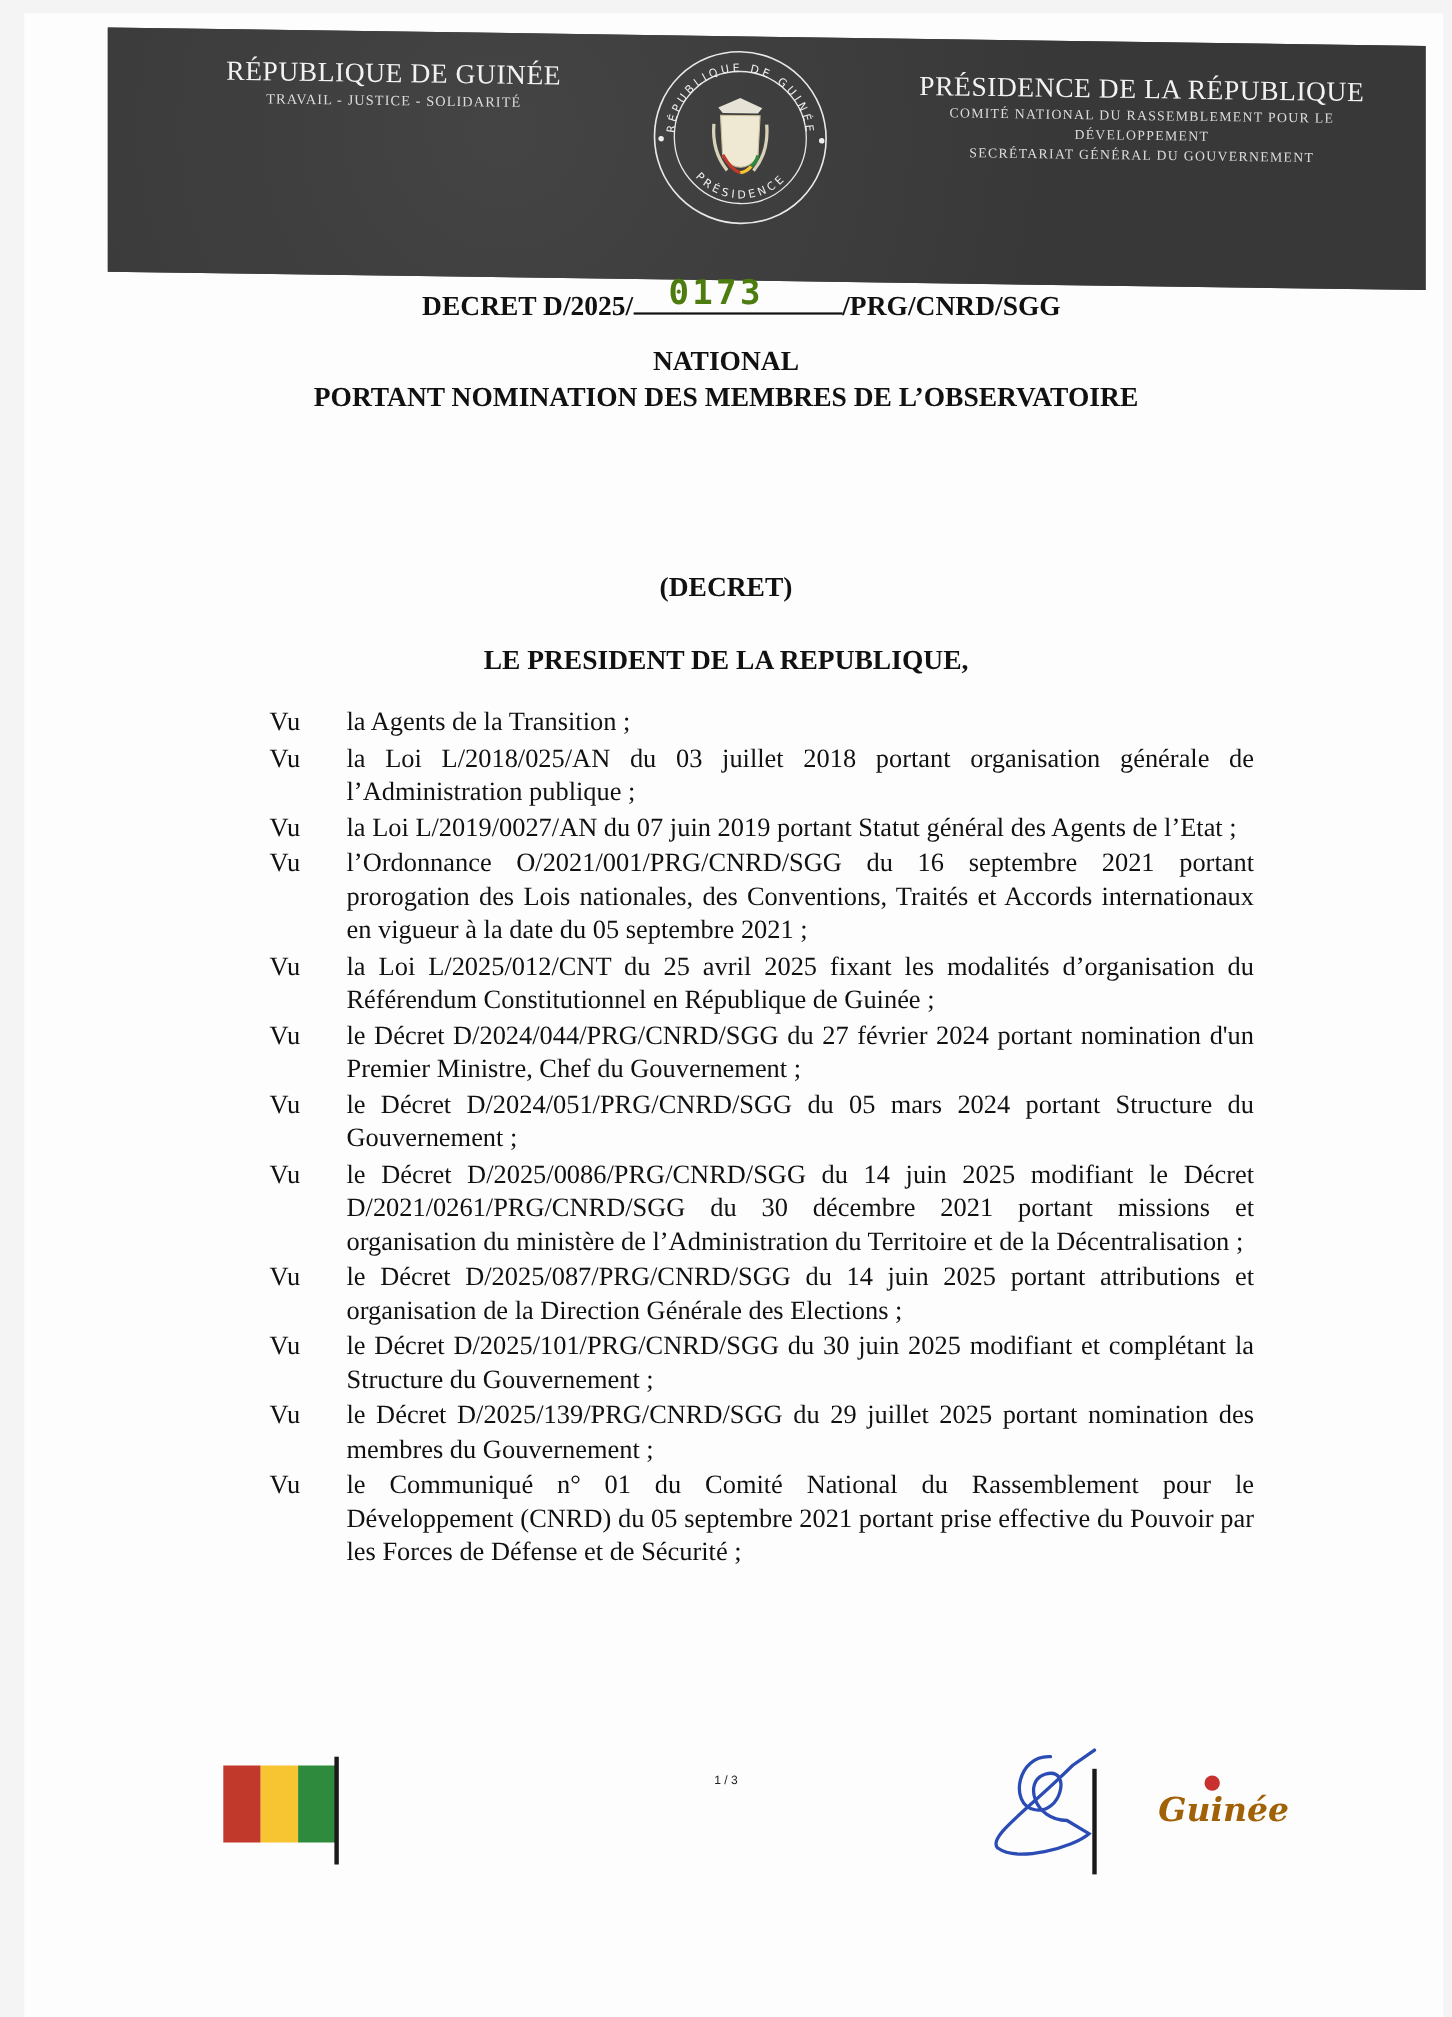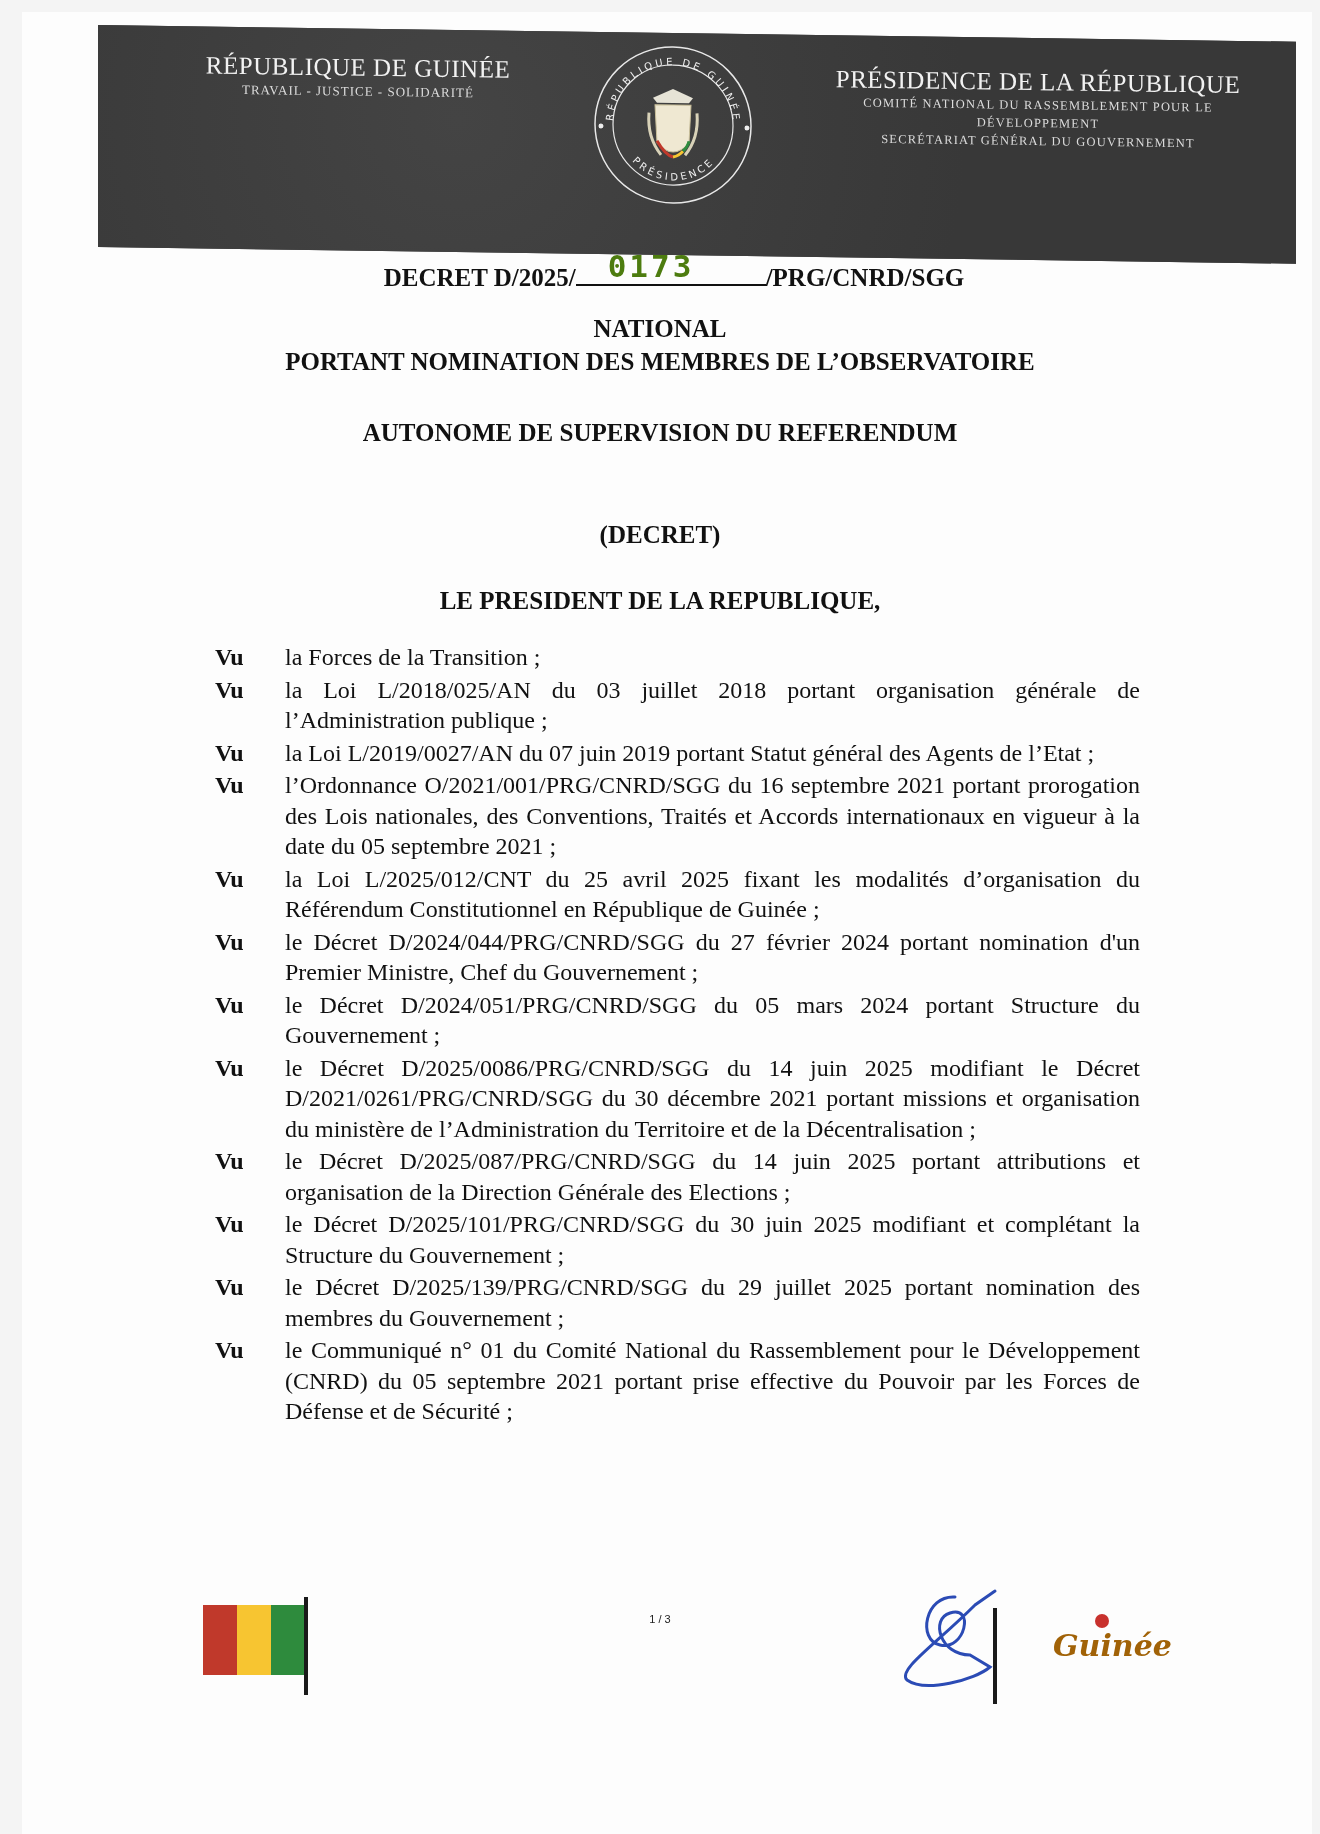--- a/index.html
+++ b/index.html
@@ -46,21 +46,21 @@
   .decree-line .num {
     position: absolute; left: 32px; top: -10px; color: #4d7c0f; font-family: "DejaVu Sans Mono", monospace;
     font-size: 31px; font-weight: bold; letter-spacing: 3px;
   }
   .title-block { position: absolute; left: 0; right: 0; text-align: center; font-weight: bold; font-size: 25px; line-height: 33px; }
   .vu-list {
     position: absolute; left: 215px; top: 642px; width: 925px;
     font-size: 24px; line-height: 30.5px;
   }
   .vu-item { display: flex; margin-bottom: 2px; }
-  .vu-item .vu { width 70px; flex: 0 0 70px; font-weight: bold; }
+  .vu-item .vu { width 70px; flex: 0 0 70px; font-weight: normal; margin-left: 30px; }
   .vu-item .txt { flex: 1; text-align: justify; }
   .footer-flag {
     position: absolute; left: 203px; top: 1605px; width: 102px; height: 70px; display: flex;
   }
   .footer-flag span { flex: 1; }
   .flag-bar { position: absolute; left: 304px; top: 1597px; width: 4px; height: 98px; background: #1a1a1a; }
   .page-num { position: absolute; left: 0; right: 0; top: 1613px; text-align: center; font-family: "Liberation Sans", sans-serif; font-size: 11px; color: #222; }
   .sig { position: absolute; left: 895px; top: 1585px; width: 120px; height: 110px; }
   .sig-bar { position: absolute; left: 993px; top: 1608px; width: 4px; height: 96px; background: #1a1a1a; }
   .guinee-logo { position: absolute; left: 1053px; top: 1628px; color: #a16207; font-family: "DejaVu Serif", serif; font-style: italic; font-size: 30px; font-weight: bold; text-align: right; }
@@ -112,29 +112,28 @@
 
 <div class="decree-line">
   <span>DECRET D/2025/</span><span class="num-box"><span class="num">0173</span></span><span>/PRG/CNRD/SGG</span>
 </div>
 
 <div class="title-block" style="top:312px;">
   <div>NATIONAL</div>
   <div>PORTANT NOMINATION DES MEMBRES DE L’OBSERVATOIRE</div>
 </div>
 <div class="title-block" style="top:416px;">
-  <div>AUTONOME DE SUPERVISION DU REFERENDUM</div>
 </div>
 <div class="title-block" style="top:518px;">(DECRET)</div>
 <div class="title-block" style="top:584px;">LE PRESIDENT DE LA REPUBLIQUE,</div>
 
 <div class="vu-list">
   <div class="vu-item">
       <span class="vu">Vu</span>
-      <span class="txt">la Forces de la Transition ;</span>
+      <span class="txt">la Agents de la Transition ;</span>
     </div>
   <div class="vu-item">
       <span class="vu">Vu</span>
       <span class="txt">la Loi L/2018/025/AN du 03 juillet 2018 portant organisation générale de l’Administration publique ;</span>
     </div>
   <div class="vu-item">
       <span class="vu">Vu</span>
       <span class="txt">la Loi L/2019/0027/AN du 07 juin 2019 portant Statut général des Agents de l’Etat ;</span>
     </div>
   <div class="vu-item">

